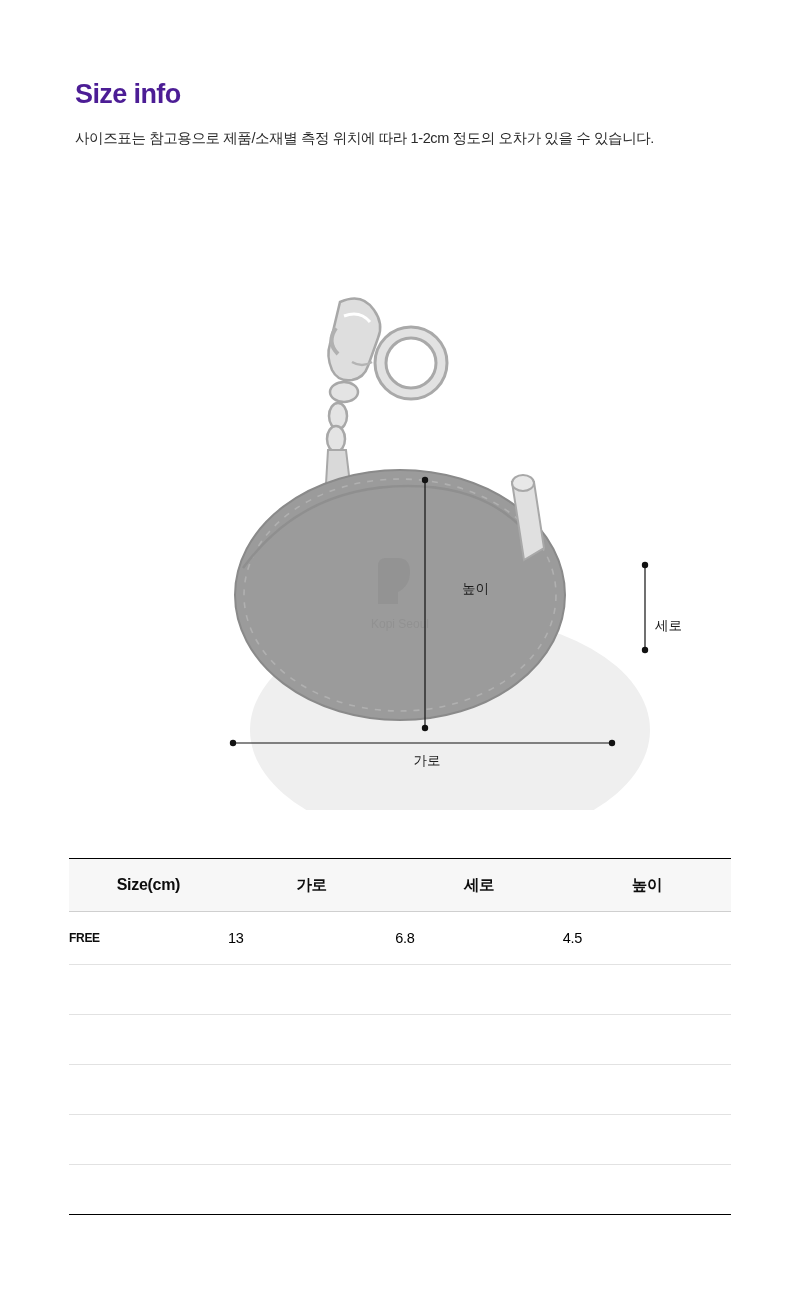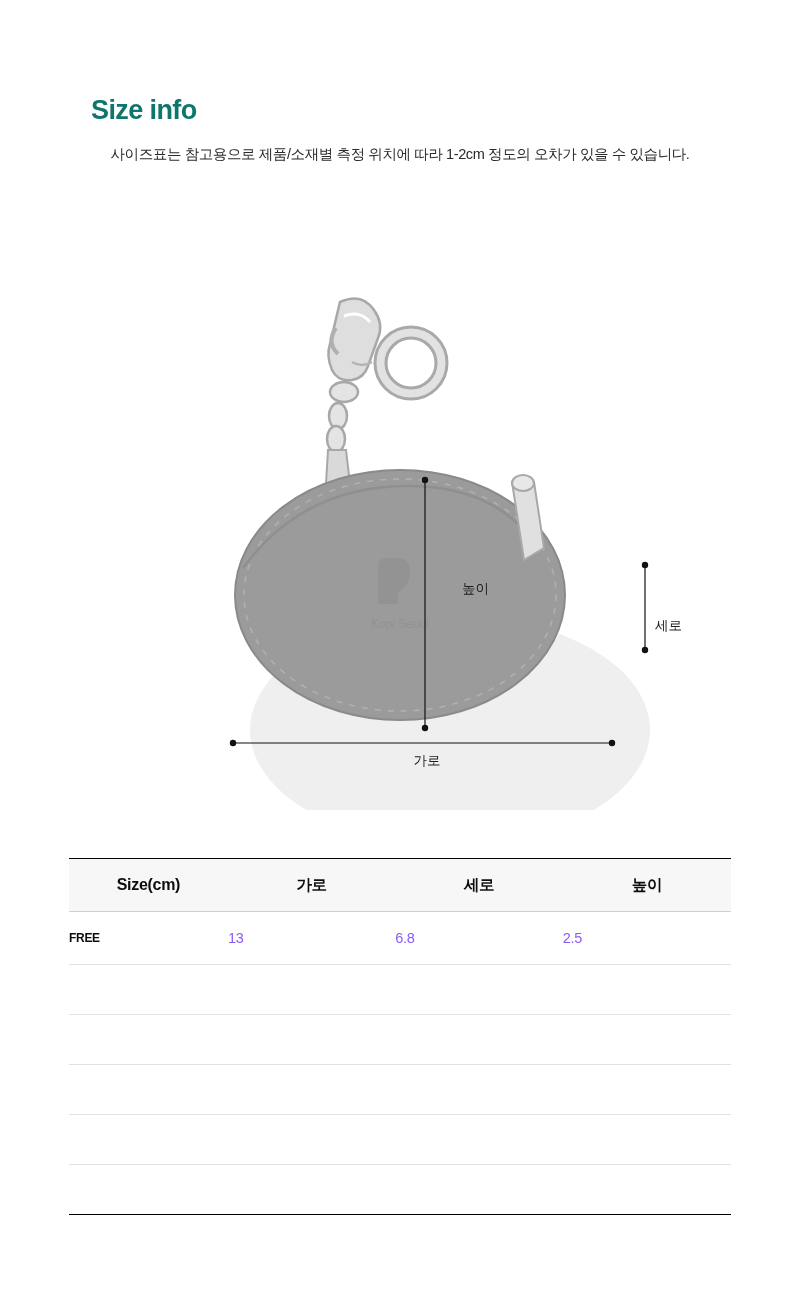--- a/index.html
+++ b/index.html
@@ -25,31 +25,30 @@
   .header {
     position: absolute;
     left: 75px;
     top: 78px;
     width: 650px;
   }
   .page-title {
     font-size: 27px;
     font-weight: bold;
     letter-spacing: -0.6px;
-    color: #0f766e;
-    margin: 16px;
+    color: #4c1d95;
+    margin: 0;
     line-height: 1.2;
   }
   .page-subtitle {
     margin: 18px 0 0 0;
     font-size: 14.5px;
     color: #2a2a2a;
     letter-spacing: -0.4px;
     line-height: 1.5;
-    text-align: center;
   }
 
   
   .illustration {
     position: absolute;
     left: 0;
     top: 250px;
     width: 800px;
     height: 560px;
   }
@@ -91,21 +90,21 @@
     border-bottom: 1px solid #cfcfcf;
     font-weight: bold;
     font-size: 15.5px;
     color: #0d0d0d;
   }
   table.size-table thead th:first-child {
     font-size: 16px;
   }
   table.size-table tbody tr td {
     border-top: none;
-    color: #8b5cf6;
+    color: #000000;
     font-size: 14.5px;
   }
   table.size-table tbody tr td.row-head {
     font-weight: bold;
     font-size: 12px;
     color: #0d0d0d;
   }
   table.size-table tbody tr.empty-row td {
     height: 49px;
   }
@@ -208,21 +207,21 @@
           <th>가로</th>
           <th>세로</th>
           <th>높이</th>
         </tr>
       </thead>
       <tbody>
         <tr>
           <td class="row-head">FREE</td>
           <td>13</td>
           <td>6.8</td>
-          <td>2.5</td>
+          <td>4.5</td>
         </tr>
         <tr class="empty-row">
           <td></td>
             <td></td>
           <td></td>
             <td></td>
         </tr>
         <tr class="empty-row">
           <td></td>
             <td></td>

